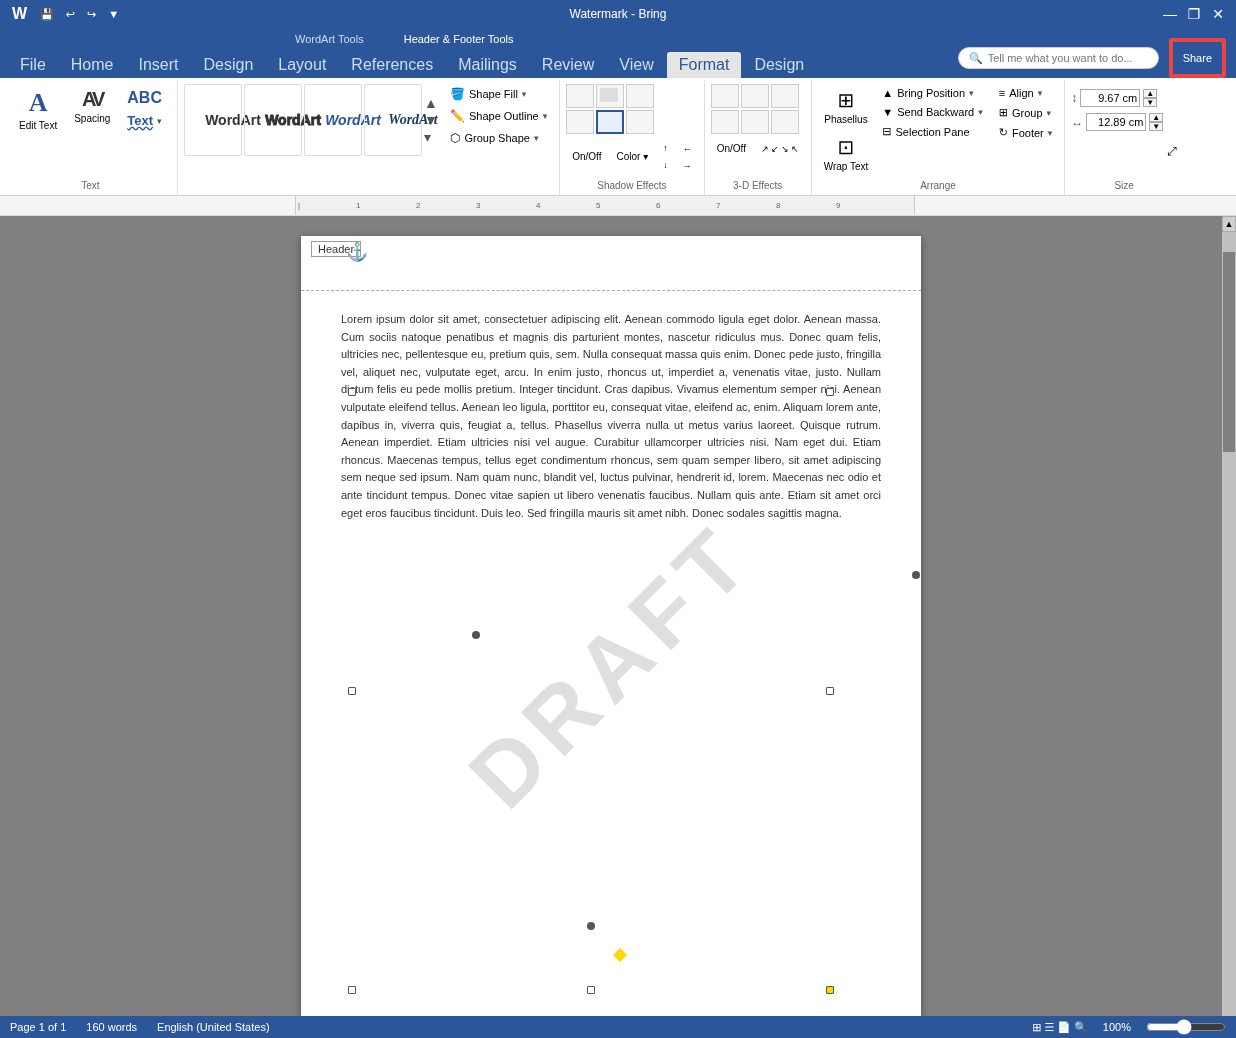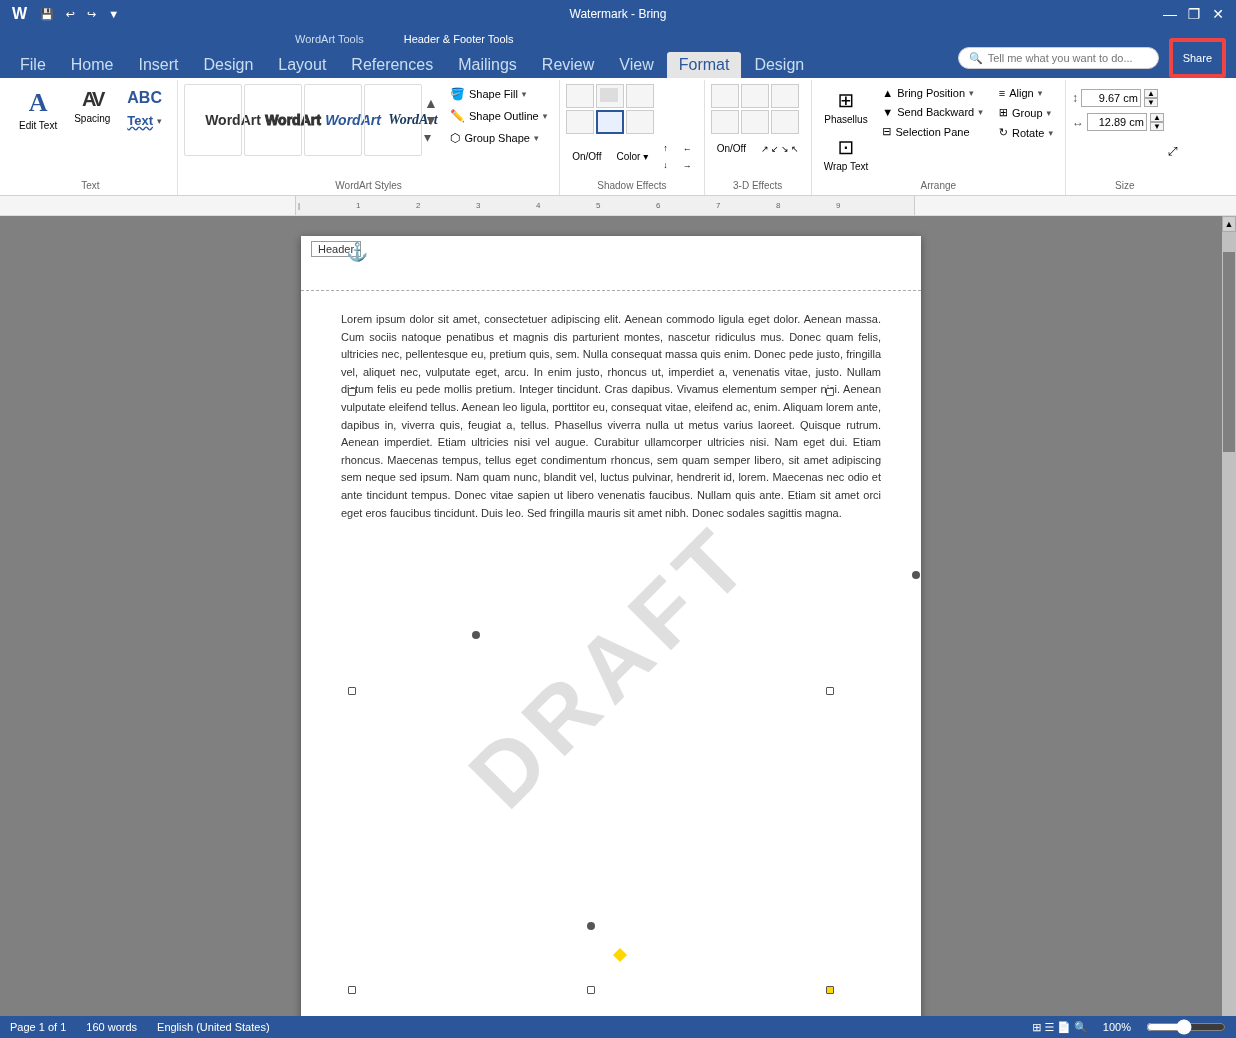--- a/index.html
+++ b/index.html
@@ -414,21 +414,20 @@
           <span>Shape Outline</span>
           <span class="dropdown-arrow">▾</span>
         </div>
         <div class="ribbon-btn-small">
           <span style="font-size:12px;">⬡</span>
           <span>Group Shape</span>
           <span class="dropdown-arrow">▾</span>
         </div>
       </div>
     </div>
-    <div class="ribbon-group-label">WordArt Styles</div>
   </div>
 
   <div class="ribbon-group">
     <div class="ribbon-group-content">
       <div style="display:flex; flex-direction:column; gap:2px;">
         <div style="display:grid; grid-template-columns: repeat(3, 28px); gap:2px;">
           <div style="width:28px;height:24px;border:1px solid #ccc;cursor:pointer;background:#f5f5f5;"></div>
           <div style="width:28px;height:24px;border:1px solid #ccc;cursor:pointer;background:#f5f5f5; position:relative;">
             <div style="position:absolute;top:3px;left:3px;width:18px;height:14px;background:#ddd;"></div>
           </div>
@@ -511,21 +510,21 @@
           <span>Align</span>
           <span class="dropdown-arrow">▾</span>
         </div>
         <div class="ribbon-btn-small">
           <span>⊞</span>
           <span>Group</span>
           <span class="dropdown-arrow">▾</span>
         </div>
         <div class="ribbon-btn-small">
           <span>↻</span>
-          <span>Rotate</span>
+          <span>Footer</span>
           <span class="dropdown-arrow">▾</span>
         </div>
       </div>
     </div>
     <div class="ribbon-group-label">Arrange</div>
   </div>
 
   <div class="ribbon-group">
     <div class="ribbon-group-content">
       <div style="display:flex; flex-direction:column; gap:4px; padding:4px 0;">

